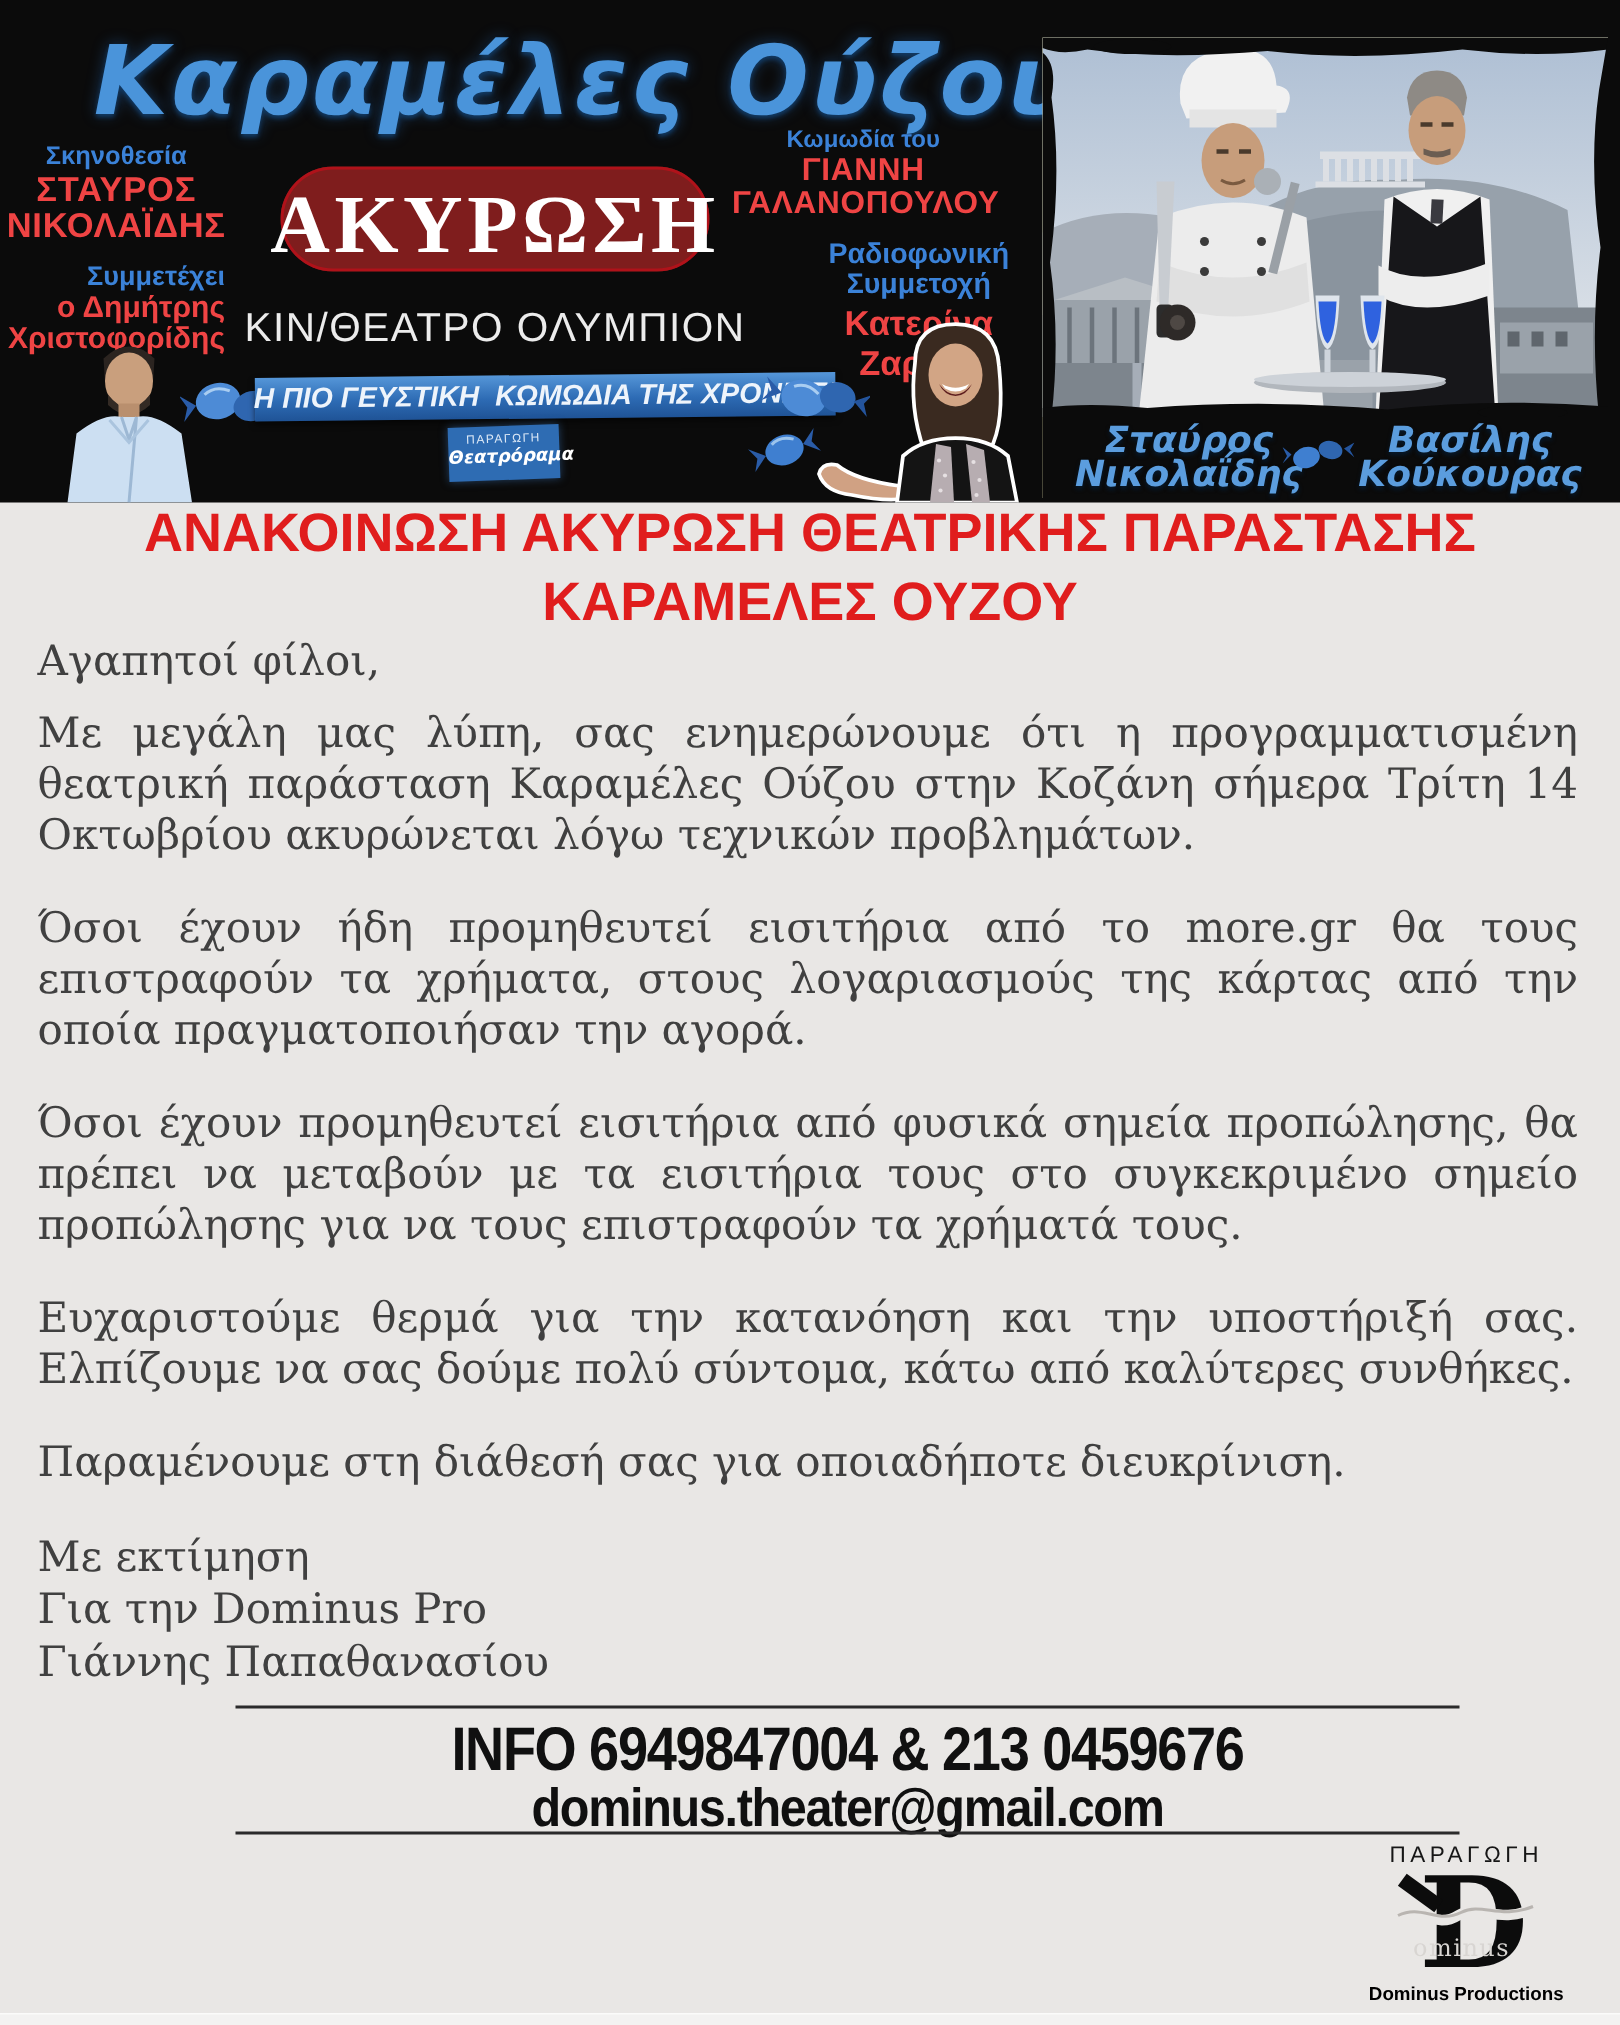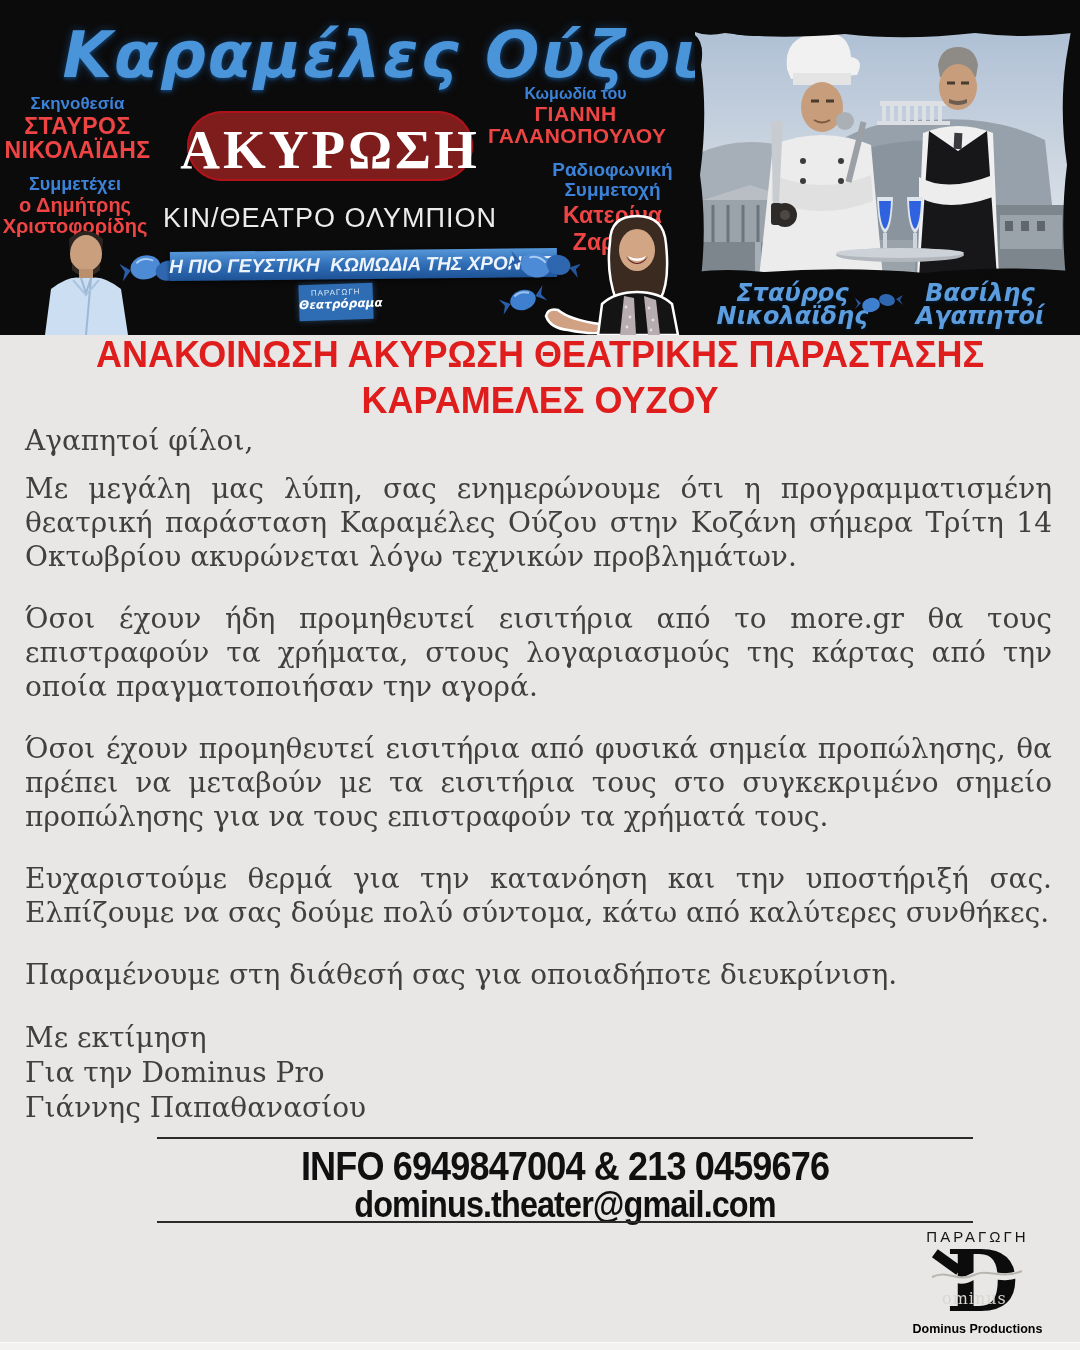--- a/index.html
+++ b/index.html
@@ -11,21 +11,21 @@
   .banner{left:0;top:0;width:1080px;height:335px;background:#0b0b0b;}
   .poster-title{left:25px;top:18px;width:730px;text-align:center;
     font-family:"DejaVu Sans",sans-serif;font-style:italic;font-weight:bold;
     font-size:64px;letter-spacing:2px;color:#4a94da;
     text-shadow:0 2px 3px #123a63,0 0 10px rgba(40,110,190,.45);}
   .blue-label{font-family:"Liberation Sans",sans-serif;color:#3b82d8;font-weight:bold;}
   .white-label{font-family:"Liberation Sans",sans-serif;color:#ef4444;font-weight:bold;}
   .dir-block{left:0;top:94px;width:155px;text-align:center;}
   .dir-label{font-size:17px;}
   .dir-name{font-size:23px;line-height:24px;font-weight:bold;letter-spacing:.5px;}
-  .guest-block{left:0;top:174px;width:150px;text-align:center;}
+  .guest-block{left:0;top:174px;width:150px;text-align:right;}
   .guest-label{font-size:18px;}
   .guest-name{font-size:20px;line-height:21px;}
   .author-block{left:488px;top:85px;width:175px;text-align:center;}
   .author-label{font-size:16px;}
   .author-name{font-size:21px;line-height:22px;letter-spacing:.5px;}
   .radio-block{left:525px;top:160px;width:175px;text-align:center;}
   .radio-label{font-size:19px;line-height:20px;}
   .radio-name{font-size:23px;margin-top:2px;}
   .badge{left:187px;top:111px;width:286px;height:70px;background:#7f1d1d;border-radius:44px;
     display:flex;align-items:flex-end;justify-content:center;
@@ -304,21 +304,21 @@
           <div>Νικολαΐδης</div>
         </div>
         <svg style="position:absolute;left:160px;top:12px" width="48" height="26" viewBox="0 0 48 26">
           <ellipse cx="16" cy="15" rx="9" ry="7" fill="#3f7fd0" transform="rotate(-15 16 15)"></ellipse>
           <ellipse cx="32" cy="10" rx="8" ry="6" fill="#2f66b0" transform="rotate(12 32 10)"></ellipse>
           <path d="M6,13 L0,8 L3,14 L0,19 Z" fill="#2a5ca8"></path>
           <path d="M41,9 L48,5 L45,10 L48,15 Z" fill="#24549c"></path>
         </svg>
         <div class="actor-name actor-right">
           <div>Βασίλης</div>
-          <div>Αγαπητοί</div>
+          <div>Κούκουρας</div>
         </div>
       </div>
     </div>
   </div>
 
   <div class="abs headline hl1">ΑΝΑΚΟΙΝΩΣΗ ΑΚΥΡΩΣΗ ΘΕΑΤΡΙΚΗΣ ΠΑΡΑΣΤΑΣΗΣ</div>
   <div class="abs headline hl2">ΚΑΡΑΜΕΛΕΣ ΟΥΖΟΥ</div>
 
   <div class="abs textcol">
     <p class="greeting">Αγαπητοί φίλοι,</p>

